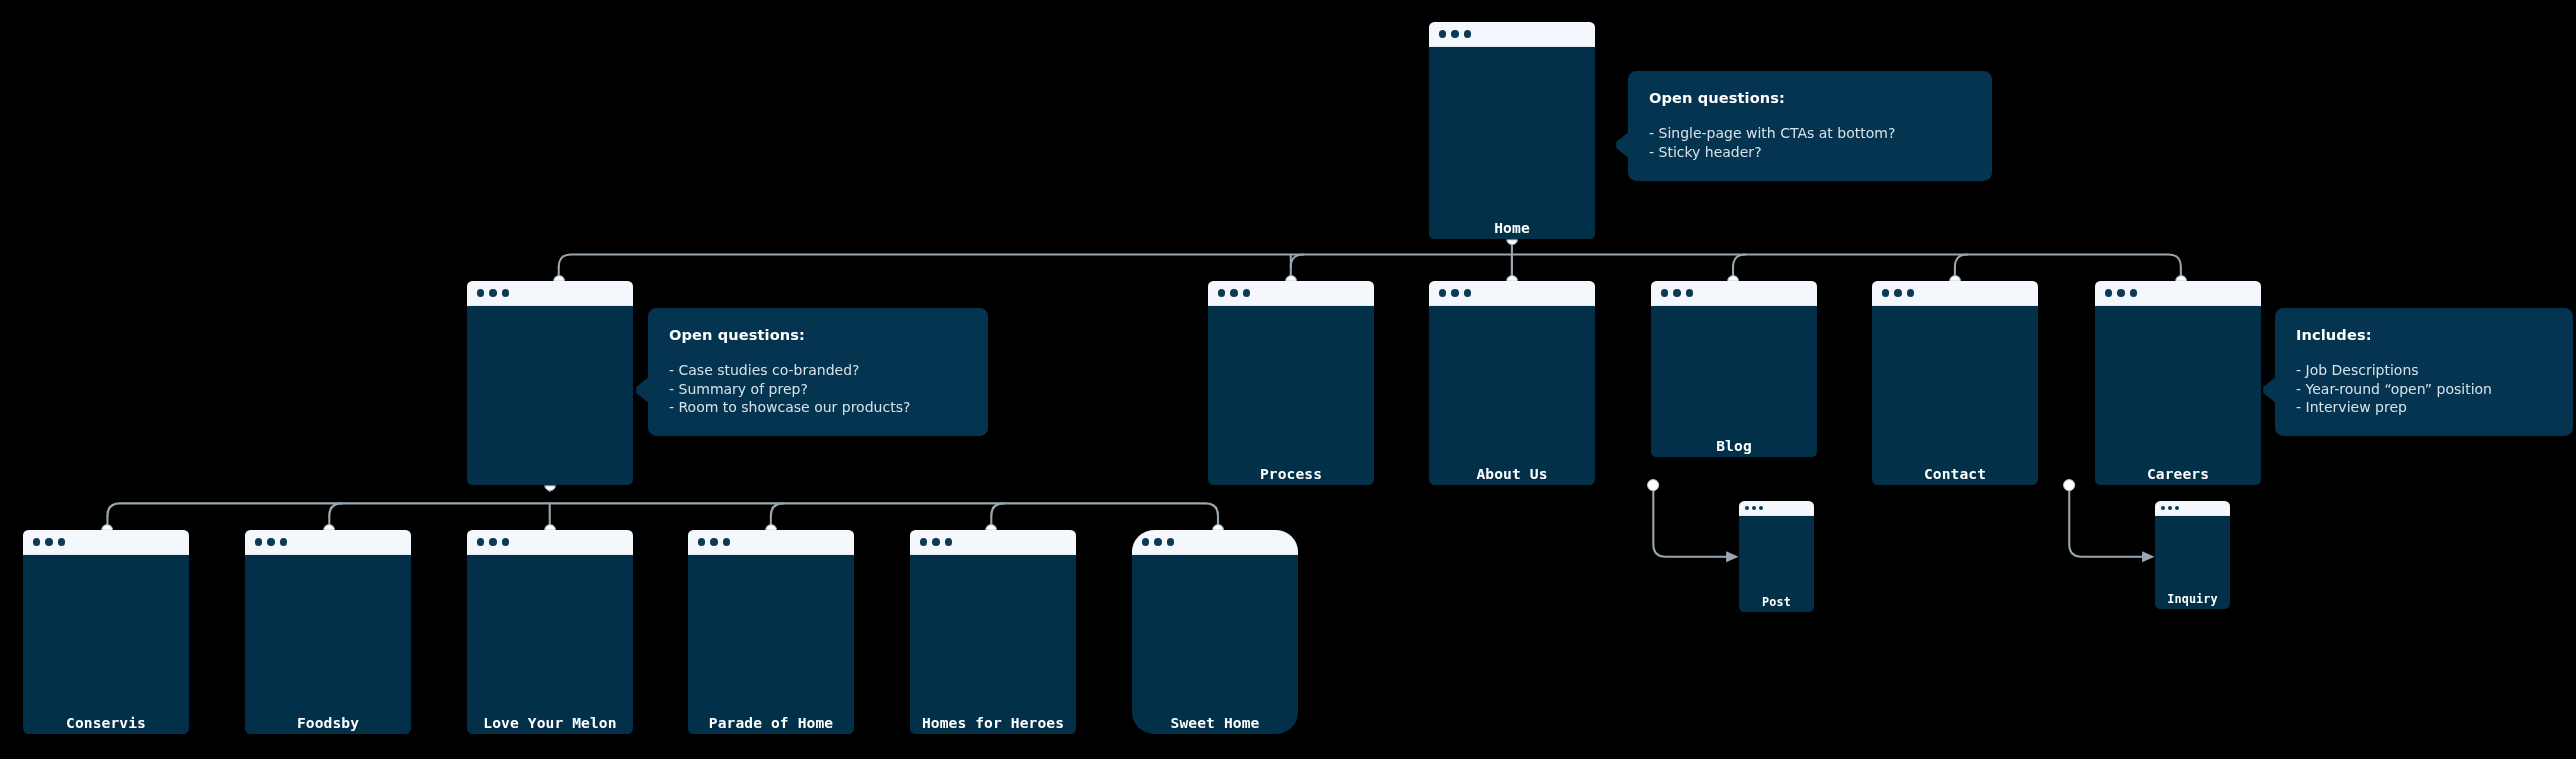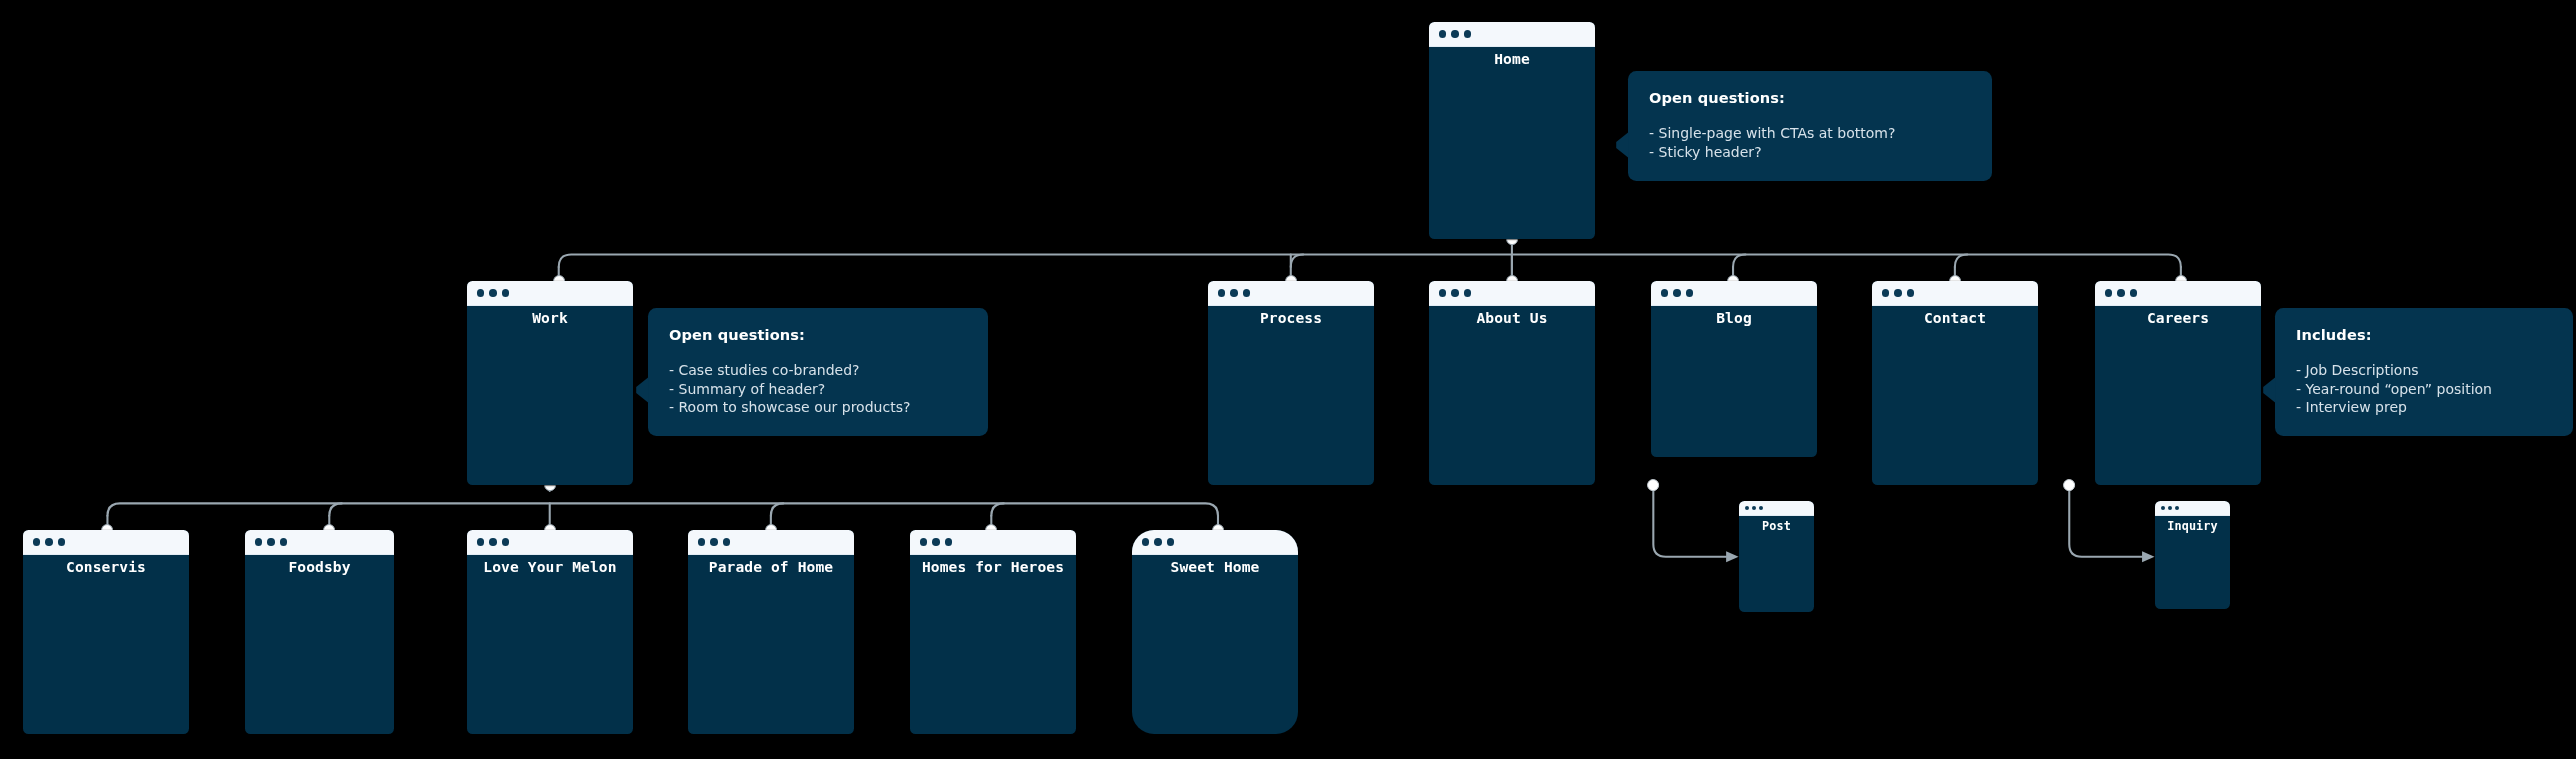--- a/index.html
+++ b/index.html
@@ -48,21 +48,21 @@
   .dots i {
     display: block;
     width: 7.6px; height: 7.6px;
     border-radius: 50%;
     background: #0b3a56;
   }
   .node.small .dots i { width: 4.2px; height: 4.2px; }
   .node .body {
     flex: 1 1 auto;
     display: flex;
-    align-items: flex-start;
+    align-items: flex-end;
     justify-content: center;
     padding: 2.8px 5.5px;
   }
   .node .label {
     color: #ffffff;
     font-family: "DejaVu Sans Mono", "Liberation Mono", monospace;
     font-size: 14.6px;
     font-weight: 700;
     letter-spacing: 0.1px;
     text-align: center;
@@ -205,30 +205,27 @@
   </div>
 
   <div class="node" style="left:467px; top:281px; width:166px; height:204px;">
     <div class="titlebar">
       <span class="dots">
           <i></i>
           <i></i>
           <i></i>
         </span>
     </div>
-    <div class="body">
-      <span class="label">Work</span>
-    </div>
   </div>
 
   <div class="callout" style="left:648px; top:308px; width:340px;">
     <span class="notch" style="top:69px;"></span>
     <div class="c-title">Open questions:</div>
     <div class="c-line">- Case studies co-branded?</div>
-    <div class="c-line">- Summary of header?</div>
+    <div class="c-line">- Summary of prep?</div>
     <div class="c-line">- Room to showcase our products?</div>
   </div>
 
   <div class="node" style="left:1429px; top:281px; width:166px; height:204px;">
     <div class="titlebar">
       <span class="dots">
           <i></i>
           <i></i>
           <i></i>
         </span>
@@ -330,21 +327,21 @@
           <i></i>
           <i></i>
           <i></i>
         </span>
     </div>
     <div class="body">
       <span class="label">Conservis</span>
     </div>
   </div>
 
-  <div class="node" style="left:245px; top:530px; width:149px; height:204px;">
+  <div class="node" style="left:245px; top:530px; width:166px; height:204px;">
     <div class="titlebar">
       <span class="dots">
           <i></i>
           <i></i>
           <i></i>
         </span>
     </div>
     <div class="body">
       <span class="label">Foodsby</span>
     </div>

